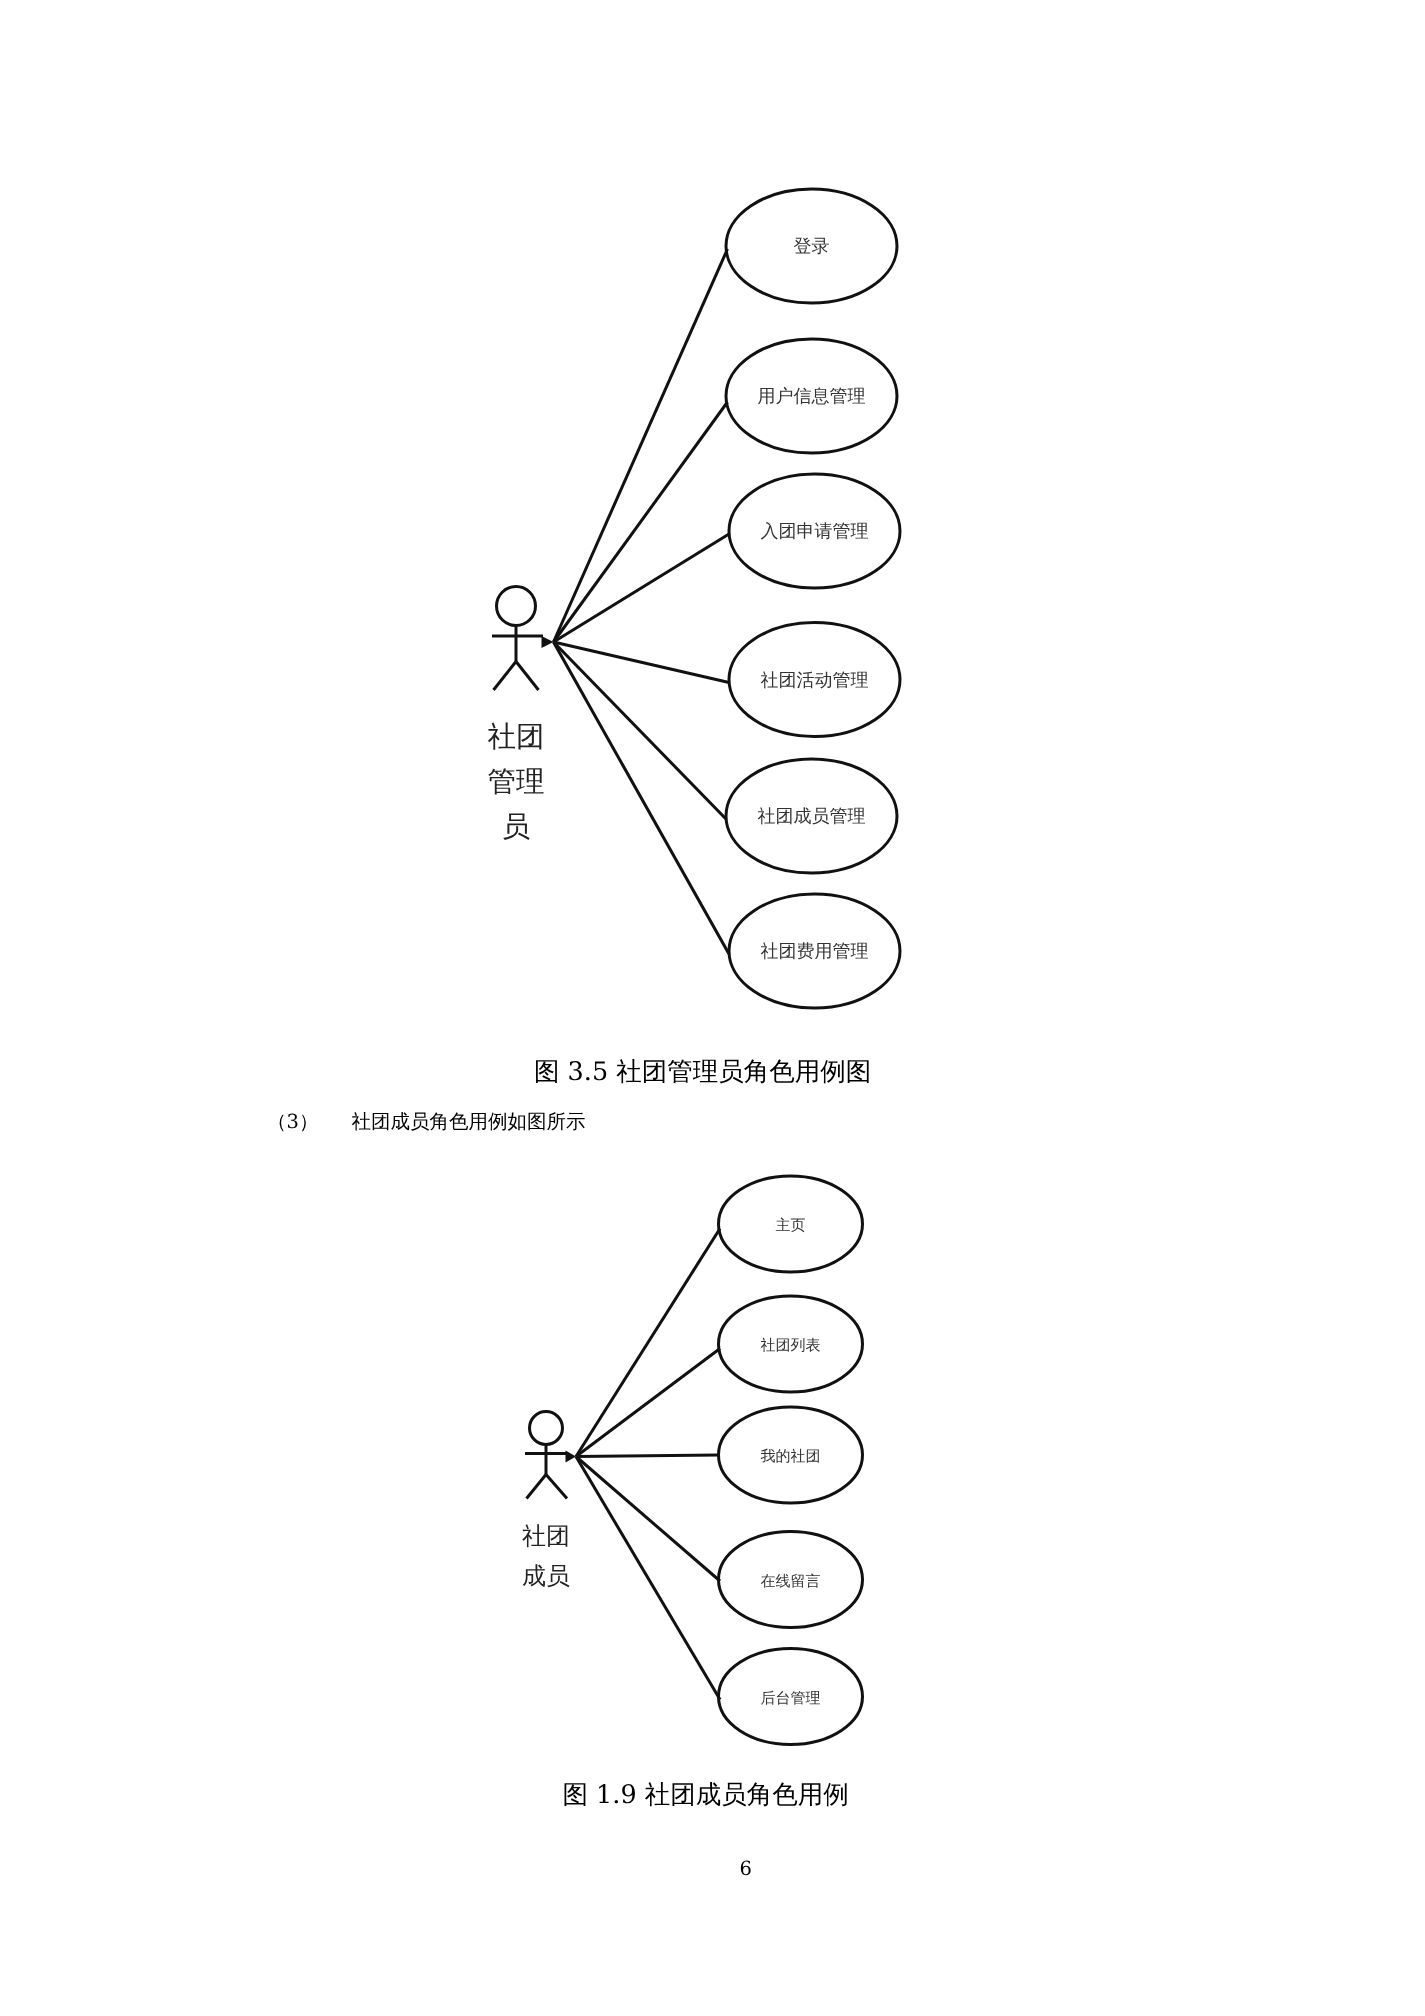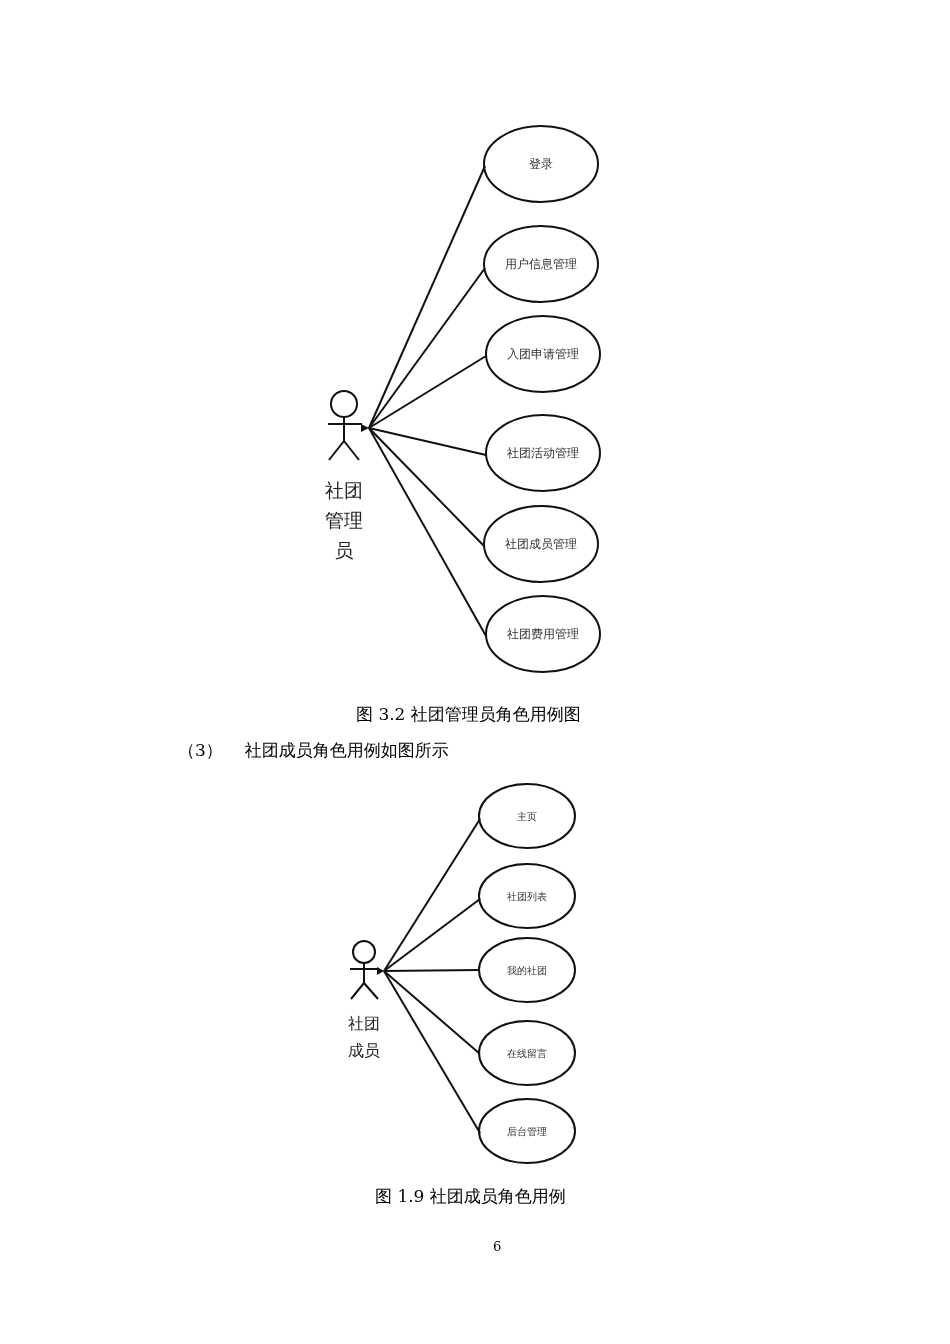--- a/index.html
+++ b/index.html
@@ -2,21 +2,21 @@
 <html><head>
 <meta charset="utf-8">
 <style>
   html, body { margin: 0; padding: 0; background: #ffffff; }
   body { width: 950px; height: 1344px; position: relative; overflow: hidden;
          font-family: "DejaVu Serif", "Liberation Serif", serif; color: #000; }
   svg.diagram { position: absolute; left: 0; top: 0; }
   .uc-text { font-family: "DejaVu Sans", "Liberation Sans", sans-serif; fill: #333; }
   .actor-text { font-family: "DejaVu Sans", "Liberation Sans", sans-serif; fill: #222; }
   .caption { position: absolute; font-size: 17px; white-space: nowrap; }
-  .para { position: absolute; font-size: 17px; white-space: nowrap; }
+  .para { position: absolute; font-size: 13px; white-space: nowrap; }
   .pagenum { position: absolute; font-size: 13px; }
 </style>
 </head>
 <body>
 
 <svg class="diagram" width="950" height="1344" viewBox="0 0 950 1344">
 
   <g stroke="#111" fill="none" stroke-width="2">
 
     <g>
@@ -82,21 +82,21 @@
     <text class="uc-text" x="527" y="974">我的社团</text>
     <text class="uc-text" x="527" y="1057">在线留言</text>
     <text class="uc-text" x="527" y="1135">后台管理</text>
   </g>
   <g font-size="16" text-anchor="middle">
     <text class="actor-text" x="364" y="1029">社团</text>
     <text class="actor-text" x="364" y="1056">成员</text>
   </g>
 </svg>
 
-<div class="caption" style="left:356px; top:703px;">图 3.2 社团管理员角色用例图</div>
+<div class="caption" style="left:356px; top:703px;">图 3.5 社团管理员角色用例图</div>
 
 <div class="para" style="left:178px; top:739px;">
   <span>（3）</span><span style="display:inline-block;width:22px"></span><span>社团成员角色用例如图所示</span>
 </div>
 
 <div class="caption" style="left:375px; top:1185px;">图 1.9 社团成员角色用例</div>
 
 <div class="pagenum" style="left:493px; top:1239px;">6</div>
 
 </body></html>

